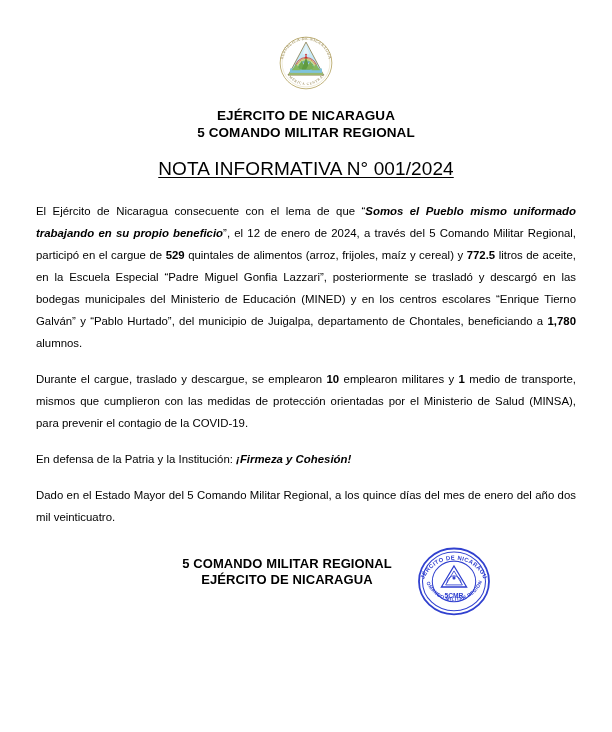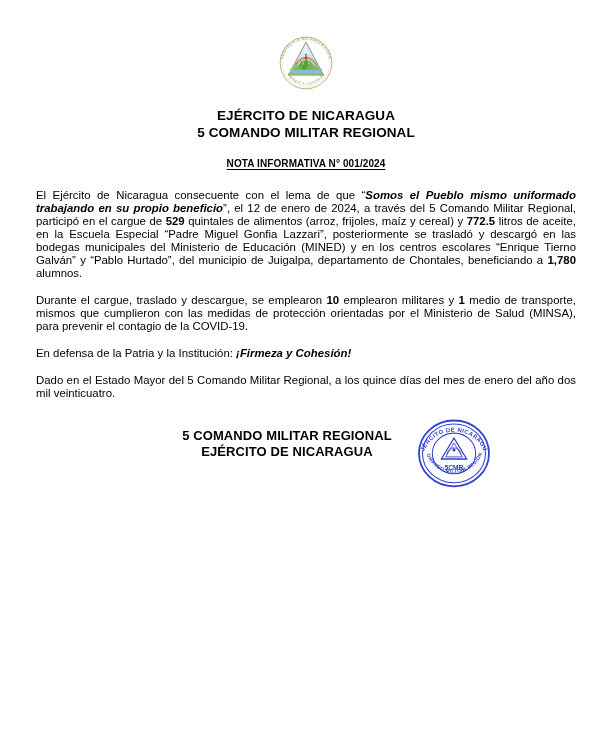--- a/index.html
+++ b/index.html
@@ -42,43 +42,43 @@
   }
   .hdr-line {
     font-size: 13.5px;
     font-weight: bold;
     line-height: 16.5px;
     letter-spacing: 0.1px;
   }
   .nota {
     text-align: center;
     margin-top: 17px;
-    font-size: 10px;
-    font-weight: bold;
+    font-size: 19px;
+    font-weight: normal;
     letter-spacing: 0.1px;
   }
   .nota span {
     text-decoration: underline;
     text-underline-offset: 2px;
   }
   .subject {
     text-align: center;
     margin-top: 19px;
     font-size: 12.8px;
     font-weight: bold;
     letter-spacing: 0.1px;
   }
 
   
   .body-wrap {
     margin-top: 20px;
   }
   p.para {
     font-size: 11.4px;
-    line-height: 13px;
+    line-height: 22px;
     text-align: justify;
     text-justify: inter-word;
     margin: 0 0 14px 0;
   }
   p.para:last-child { margin-bottom: 4px; }
   .b { font-weight: bold; }
   .bi { font-weight: bold; font-style: italic; }
 
   
   .sign-block {

